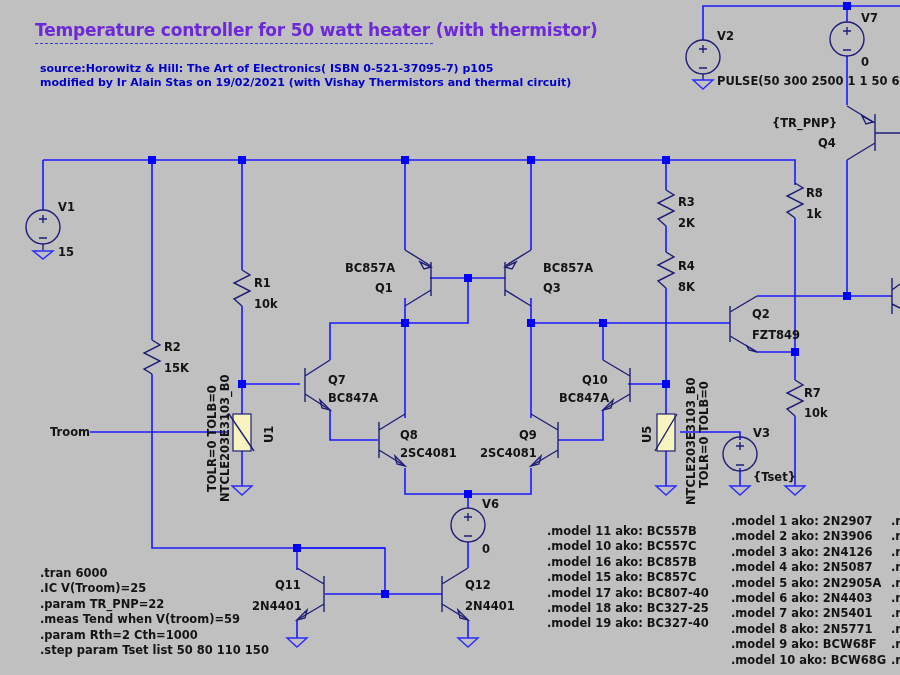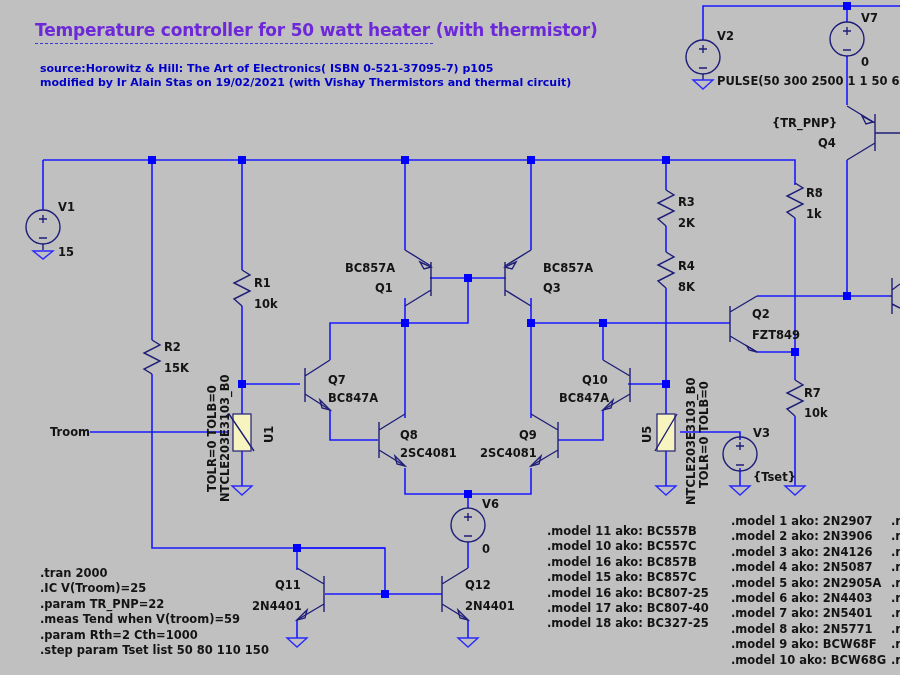--- a/index.html
+++ b/index.html
@@ -254,36 +254,36 @@
 
 <div class="dir" style="left:205px;top:492px;transform:rotate(-90deg);transform-origin:0 0;">TOLR=0 TOLB=0</div>
 <div class="dir" style="left:218px;top:502px;transform:rotate(-90deg);transform-origin:0 0;">NTCLE203E3103_B0</div>
 <div class="dir" style="left:262px;top:443px;transform:rotate(-90deg);transform-origin:0 0;">U1</div>
 
 <div class="dir" style="left:640px;top:443px;transform:rotate(-90deg);transform-origin:0 0;">U5</div>
 <div class="dir" style="left:684px;top:505px;transform:rotate(-90deg);transform-origin:0 0;">NTCLE203E3103_B0</div>
 <div class="dir" style="left:697px;top:488px;transform:rotate(-90deg);transform-origin:0 0;">TOLR=0 TOLB=0</div>
 
 <div class="dir" style="left:40px;top:566px;">
-  <div>.tran 2000</div>
+  <div>.tran 6000</div>
   <div>.IC V(Troom)=25</div>
   <div>.param TR_PNP=22</div>
   <div>.meas Tend when V(troom)=59</div>
   <div>.param Rth=2 Cth=1000</div>
   <div>.step param Tset list 50 80 110 150</div>
 </div>
 
 <div class="dir" style="left:547px;top:524px;">
   <div>.model 11 ako: BC557B</div>
   <div>.model 10 ako: BC557C</div>
   <div>.model 16 ako: BC857B</div>
   <div>.model 15 ako: BC857C</div>
-  <div>.model 16 ako: BC807-25</div>
   <div>.model 17 ako: BC807-40</div>
   <div>.model 18 ako: BC327-25</div>
+  <div>.model 19 ako: BC327-40</div>
 </div>
 <div class="dir" style="left:731px;top:514px;">
   <div>.model 1 ako: 2N2907</div>
   <div>.model 2 ako: 2N3906</div>
   <div>.model 3 ako: 2N4126</div>
   <div>.model 4 ako: 2N5087</div>
   <div>.model 5 ako: 2N2905A</div>
   <div>.model 6 ako: 2N4403</div>
   <div>.model 7 ako: 2N5401</div>
   <div>.model 8 ako: 2N5771</div>

